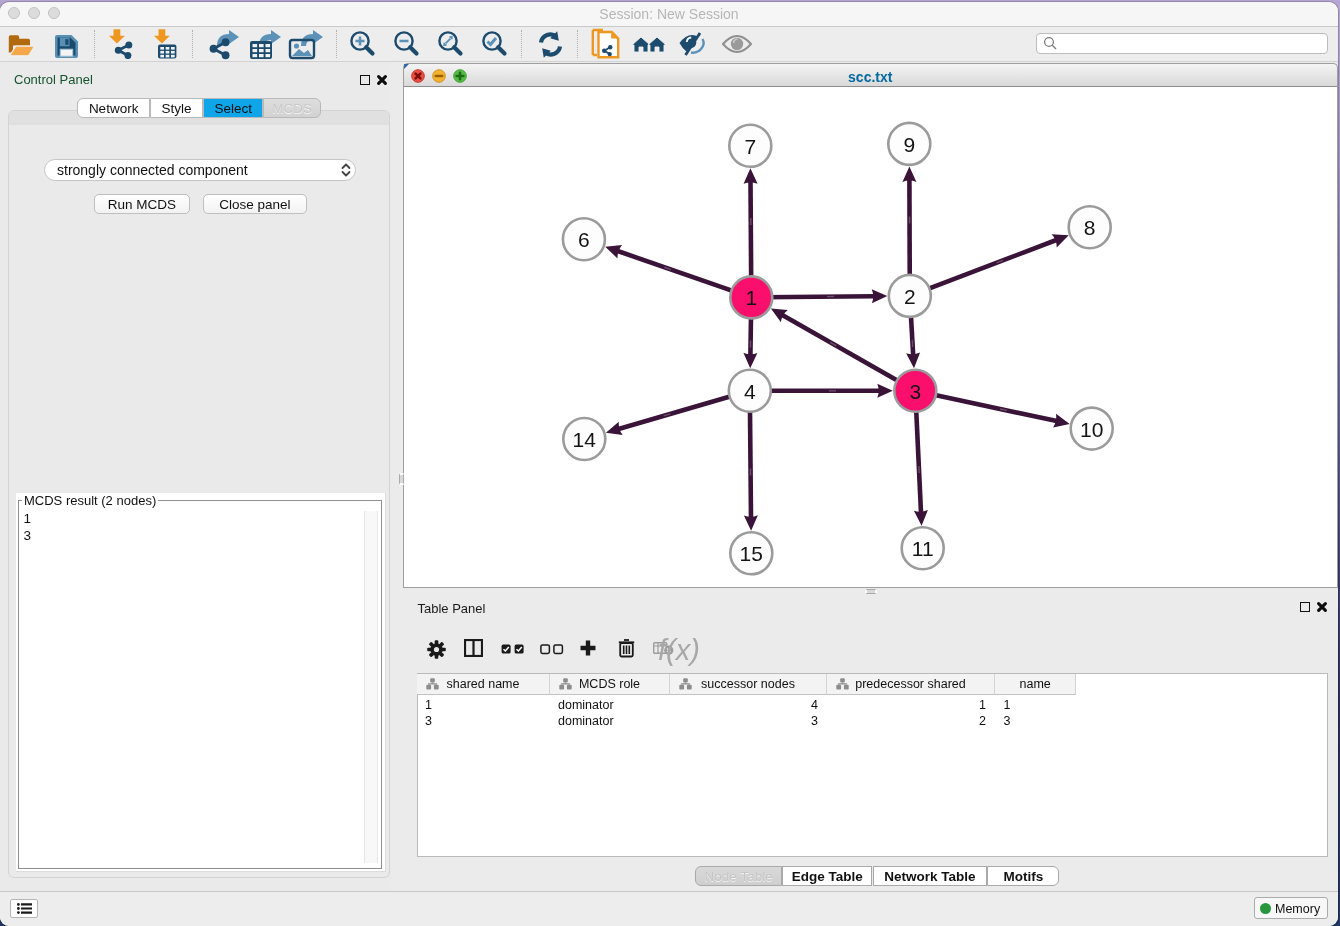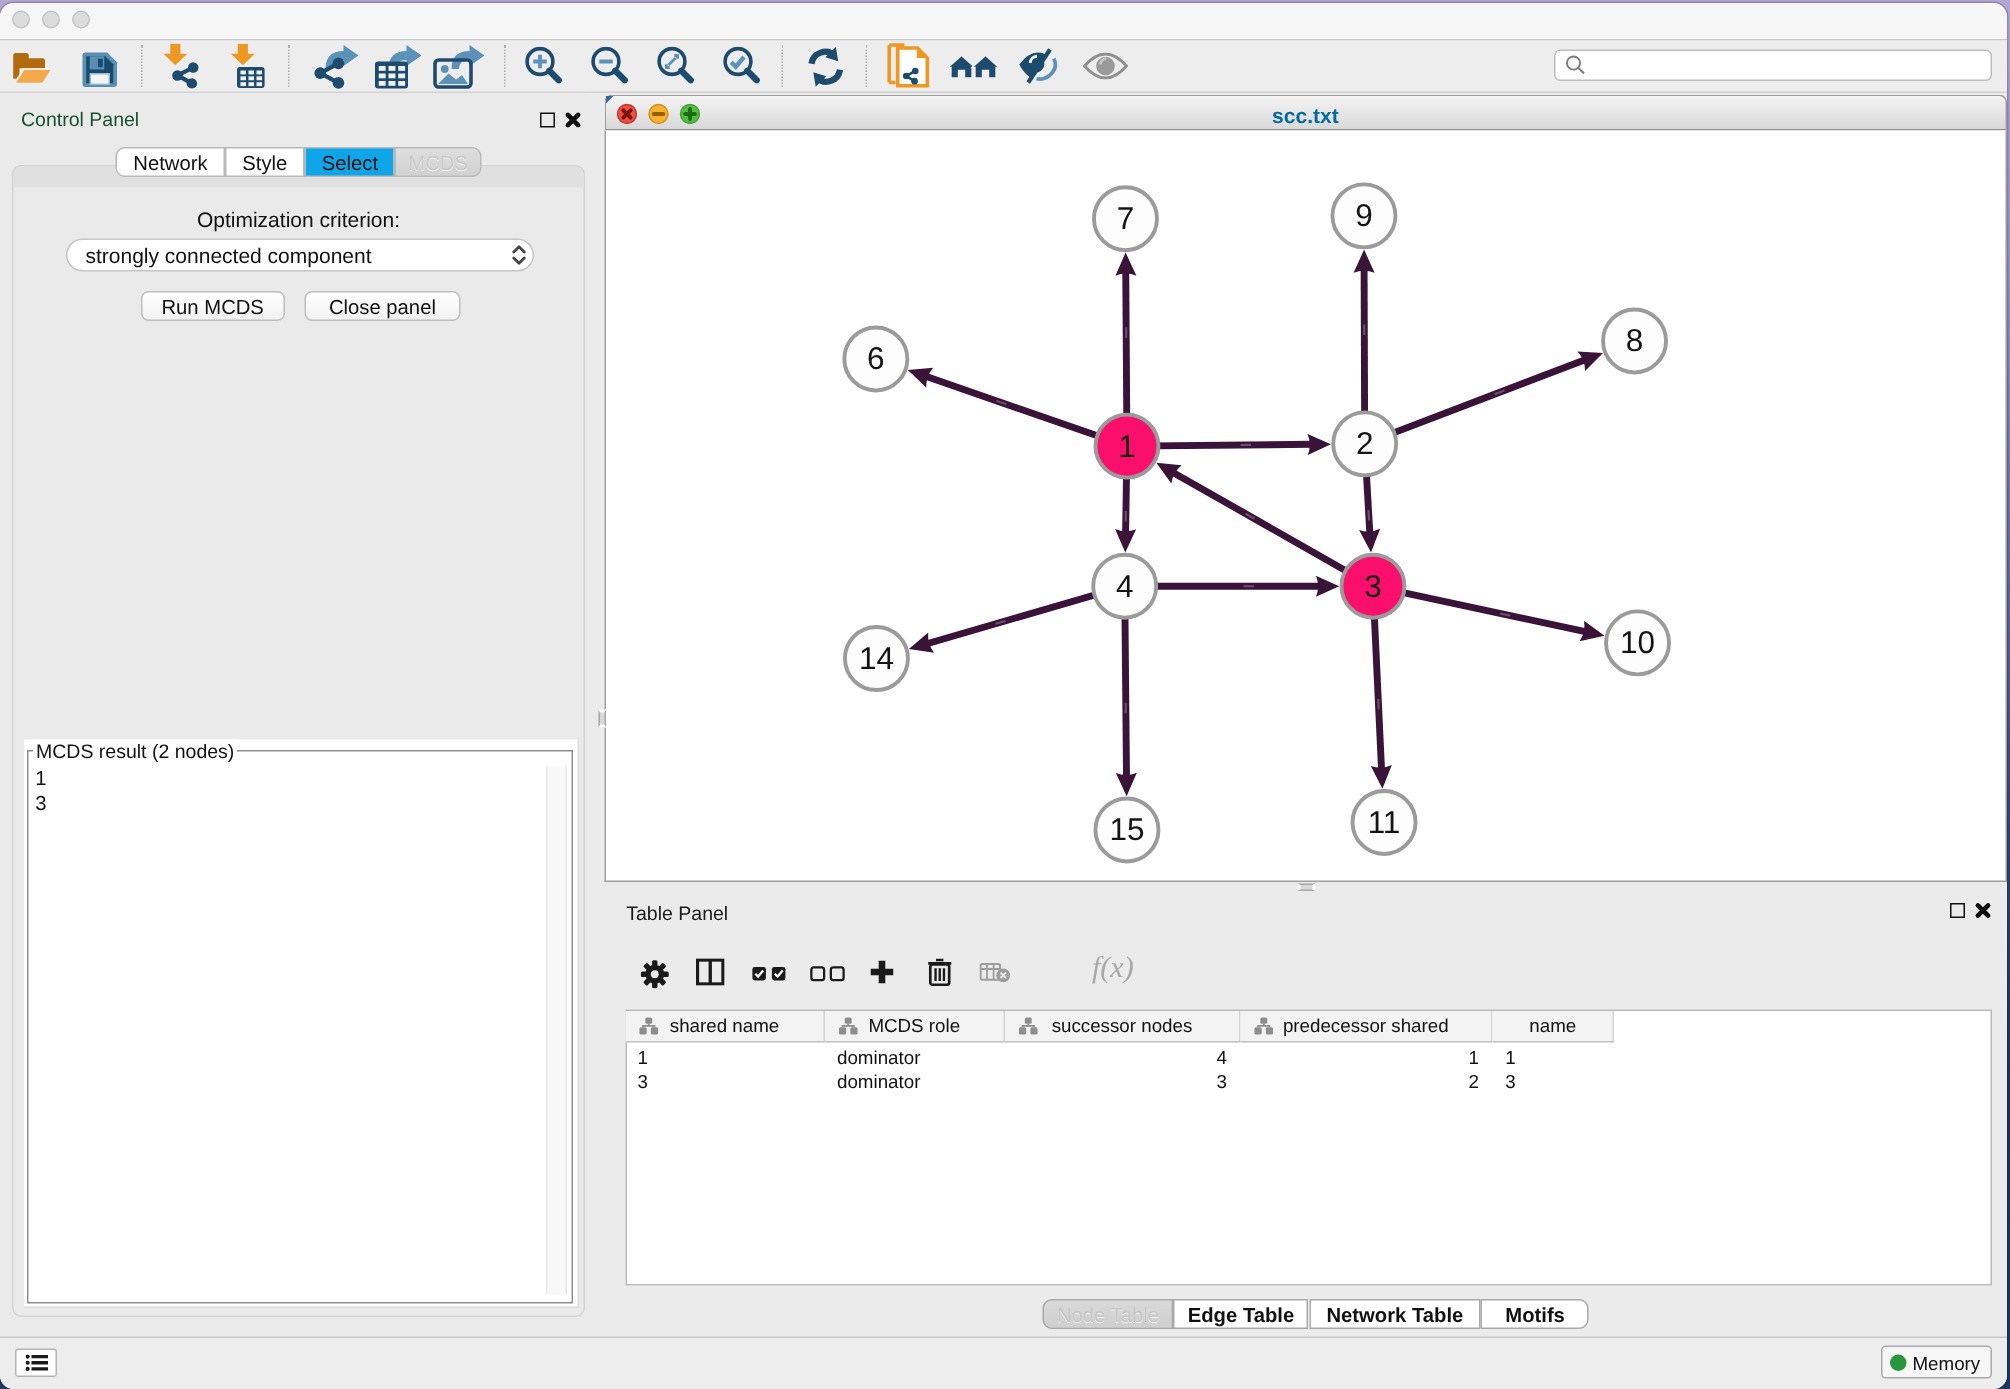--- a/index.html
+++ b/index.html
@@ -5,20 +5,21 @@
 body{font-family:"Liberation Sans",sans-serif;background:linear-gradient(180deg,#b5a5d2 0%,#a193c4 18%,#6b6a9e 40%,#3a4273 60%,#272e59 78%,#1f3763 100%)}
 #win{position:absolute;left:0;top:2px;width:1338px;height:924px;border-radius:9px;background:#ececec;overflow:hidden;box-shadow:0 0 0 1px rgba(0,0,0,.18)}
 .abs{position:absolute}
 svg{display:block}
 </style></head><body>
 <div id="win">
 <div class="abs" style="left:0;top:0;width:1338px;height:25px;background:#f6f6f6;border-bottom:1px solid #c9c9c9;border-radius:9px 9px 0 0"></div>
 <div class="abs" style="left:8.3px;top:4.8px;width:12px;height:12px;border-radius:50%;background:#dcdcdc;border:1px solid #c3c3c3"></div>
 <div class="abs" style="left:27.7px;top:4.8px;width:12px;height:12px;border-radius:50%;background:#dcdcdc;border:1px solid #c3c3c3"></div>
 <div class="abs" style="left:47.7px;top:4.8px;width:12px;height:12px;border-radius:50%;background:#dcdcdc;border:1px solid #c3c3c3"></div>
+<div class="abs" style="left:0;top:4px;width:1338px;height:16px;text-align:center;font-size:14px;color:#b6b6b6">Session: New Session</div>
 <div class="abs" style="left:0;top:26px;width:1338px;height:34px;background:#ededed;border-bottom:1px solid #d2d2d2"></div>
 <div class="abs" style="left:94px;top:28px;width:0;height:28px;border-left:1px dotted #b0b0b0"></div>
 <div class="abs" style="left:192px;top:28px;width:0;height:28px;border-left:1px dotted #b0b0b0"></div>
 <div class="abs" style="left:336px;top:28px;width:0;height:28px;border-left:1px dotted #b0b0b0"></div>
 <div class="abs" style="left:521px;top:28px;width:0;height:28px;border-left:1px dotted #b0b0b0"></div>
 <div class="abs" style="left:577px;top:28px;width:0;height:28px;border-left:1px dotted #b0b0b0"></div>
 <svg class="abs" style="left:7px;top:31px" width="29" height="25" viewBox="0 0 29 25">
       <path d="M1.8,19.5 L1.8,4 Q1.8,2.3 3.5,2.3 L10.5,2.3 Q12.2,2.3 12.2,4.2 L12.2,5.8 L21.3,5.8 Q23,5.8 23,7.5 L23,12.5 L6,12.5 L6,19.5 Z" fill="#b26a0e"></path>
       <path d="M2.6,22.8 L8.8,13.1 L27.7,13.1 L21.5,22.8 Z" fill="#f5a84a" stroke="#efefef" stroke-width="1.2"></path>
     </svg>
@@ -164,21 +165,20 @@
     <div class="abs" style="left:9px;top:109px;width:380px;height:14px;background:#e0e0e0;border-radius:5px 5px 0 0"></div>
     <div class="abs" style="left:16px;top:491px;width:369.5px;height:378.5px;background:#fff;border-right:1px solid #dcdcdc;border-bottom:1px solid #dcdcdc"></div>
     <div class="abs" style="left:18.4px;top:498.3px;width:363.2px;height:368.3px;border:1px solid #8f8f8f"></div>
     <div class="abs" style="left:22px;top:490.5px;background:#fff;padding:0 2px;font-size:13px;color:#111">MCDS result (2 nodes)</div>
     <div class="abs" style="left:23.5px;top:509px;font-size:13.5px;color:#111;line-height:16.5px">1<br>3</div>
     <div class="abs" style="left:364px;top:509px;width:14px;height:352px;background:#f8f8f8;border-left:1px solid #e7e7e7;border-right:1px solid #e7e7e7"></div>
 <div class="abs" style="left:78.4px;top:96px;width:72.5px;height:20px;border:1px solid #b9b9b9;margin-left:-1px;background:#fff;color:#111;border-radius:6px 0 0 6px;font-size:13.5px;display:flex;align-items:center;justify-content:center">Network</div>
 <div class="abs" style="left:150.9px;top:96px;width:53.3px;height:20px;border:1px solid #b9b9b9;margin-left:-1px;background:#fff;color:#111;font-size:13.5px;display:flex;align-items:center;justify-content:center">Style</div>
 <div class="abs" style="left:204.2px;top:96px;width:60.2px;height:20px;border:1px solid #b9b9b9;margin-left:-1px;background:#0ea5e9;color:#111;font-size:13.5px;display:flex;align-items:center;justify-content:center">Select</div>
 <div class="abs" style="left:264.4px;top:96px;width:57.4px;height:20px;border:1px solid #b9b9b9;margin-left:-1px;background:linear-gradient(#dedede,#d2d2d2);color:#c9c9c9;text-shadow:0 1px 0 #f4f4f4;border-radius:0 6px 6px 0;font-size:13.5px;display:flex;align-items:center;justify-content:center">MCDS</div>
-<div class="abs" style="left:8px;top:136px;width:382px;text-align:center;font-size:14px;color:#111">Optimization criterion:</div>
 <div class="abs" style="left:44px;top:157px;width:312px;height:22px;background:#fff;border:1px solid #c6c6c6;border-radius:11px;font-size:14px;color:#111;display:flex;align-items:center;padding-left:12px">strongly connected component</div>
 <svg class="abs" style="left:340px;top:161px" width="12" height="14" viewBox="0 0 12 14">
       <path d="M2.5,5 L6,1.5 L9.5,5 M2.5,9 L6,12.5 L9.5,9" stroke="#444" stroke-width="1.8" fill="none" stroke-linecap="round" stroke-linejoin="round"></path>
     </svg>
 <div class="abs" style="left:94px;top:192.3px;width:95.6px;height:19.5px;background:linear-gradient(#ffffff,#f2f2f2);border:1px solid #bfbfbf;border-radius:5px;font-size:13.5px;color:#111;display:flex;align-items:center;justify-content:center">Run MCDS</div>
 <div class="abs" style="left:203px;top:192.3px;width:103.9px;height:19.5px;background:linear-gradient(#ffffff,#f2f2f2);border:1px solid #bfbfbf;border-radius:5px;font-size:13.5px;color:#111;display:flex;align-items:center;justify-content:center">Close panel</div>
 
 <div class="abs" style="left:391px;top:60px;width:947px;height:831px;background:#ebebeb"></div>
 <div class="abs" style="left:403px;top:61px;width:934.5px;height:24px;background:linear-gradient(#f4f4f4,#d9d9d9);border:1px solid #9e9e9e;border-bottom:1px solid #8e8e8e;border-radius:5px 5px 0 0"></div>
 <svg class="abs" style="left:404px;top:62px" width="5" height="5" viewBox="0 0 5 5">
@@ -314,21 +314,21 @@
       <path d="M0.8,4.3 H16.2" stroke="#1a1a1a" stroke-width="1.8"></path>
       <path d="M6,2 h5" stroke="#1a1a1a" stroke-width="1.8"></path>
       <path d="M5.7,7.5 V16 M8.5,7.5 V16 M11.3,7.5 V16" stroke="#1a1a1a" stroke-width="1.6"></path>
     </svg>
 <svg class="abs" style="left:653px;top:640px" width="21" height="13" viewBox="0 0 21 13">
       <rect x="0.7" y="0.7" width="13" height="10.5" rx="1" fill="none" stroke="#9d9d9d" stroke-width="1.4"></rect>
       <path d="M0.7,4 H13.7 M5,0.7 V11.2 M9.4,0.7 V11.2" stroke="#9d9d9d" stroke-width="1.2"></path>
       <circle cx="15.8" cy="8.2" r="4.6" fill="#9d9d9d"></circle>
       <path d="M14,6.4 L17.6,10 M17.6,6.4 L14,10" stroke="#ececec" stroke-width="1.2"></path>
     </svg>
-<div class="abs" style="left:728px;top:632px;font-family:Liberation Serif, serif;font-style:italic;font-size:20px;color:#a8a8a8">f(x)</div>
+<div class="abs" style="left:658px;top:632px;font-family:Liberation Sans, sans-serif;font-style:italic;font-size:29px;color:#a8a8a8">f(x)</div>
 <div class="abs" style="left:416.5px;top:670.5px;width:911px;height:184.5px;background:#fff;border:1px solid #b9b9b9"></div>
 <div class="abs" style="left:417px;top:671.5px;width:133.0px;height:21px;background:#f3f3f3;border-right:1px solid #d4d4d4;border-bottom:1px solid #c2c2c2;font-size:12.5px;color:#111;display:flex;align-items:center;justify-content:center">shared name</div>
 <svg class="abs" style="left:426px;top:676px" width="13" height="12" viewBox="0 0 13 12">
       <rect x="4.2" y="0.3" width="4.6" height="4.2" rx="1" fill="#8d8d8d"></rect>
       <rect x="0.3" y="6.8" width="4.8" height="4.8" rx="1" fill="#8d8d8d"></rect>
       <rect x="7.9" y="6.8" width="4.8" height="4.8" rx="1" fill="#8d8d8d"></rect>
       <path d="M6.5,4.5 V6 M2.7,6.8 V5.9 H10.3 V6.8" stroke="#8d8d8d" stroke-width="1.2" fill="none"></path>
     </svg>
 <div class="abs" style="left:550px;top:671.5px;width:120.0px;height:21px;background:#f3f3f3;border-right:1px solid #d4d4d4;border-bottom:1px solid #c2c2c2;font-size:12.5px;color:#111;display:flex;align-items:center;justify-content:center">MCDS role</div>
 <svg class="abs" style="left:559px;top:676px" width="13" height="12" viewBox="0 0 13 12">

